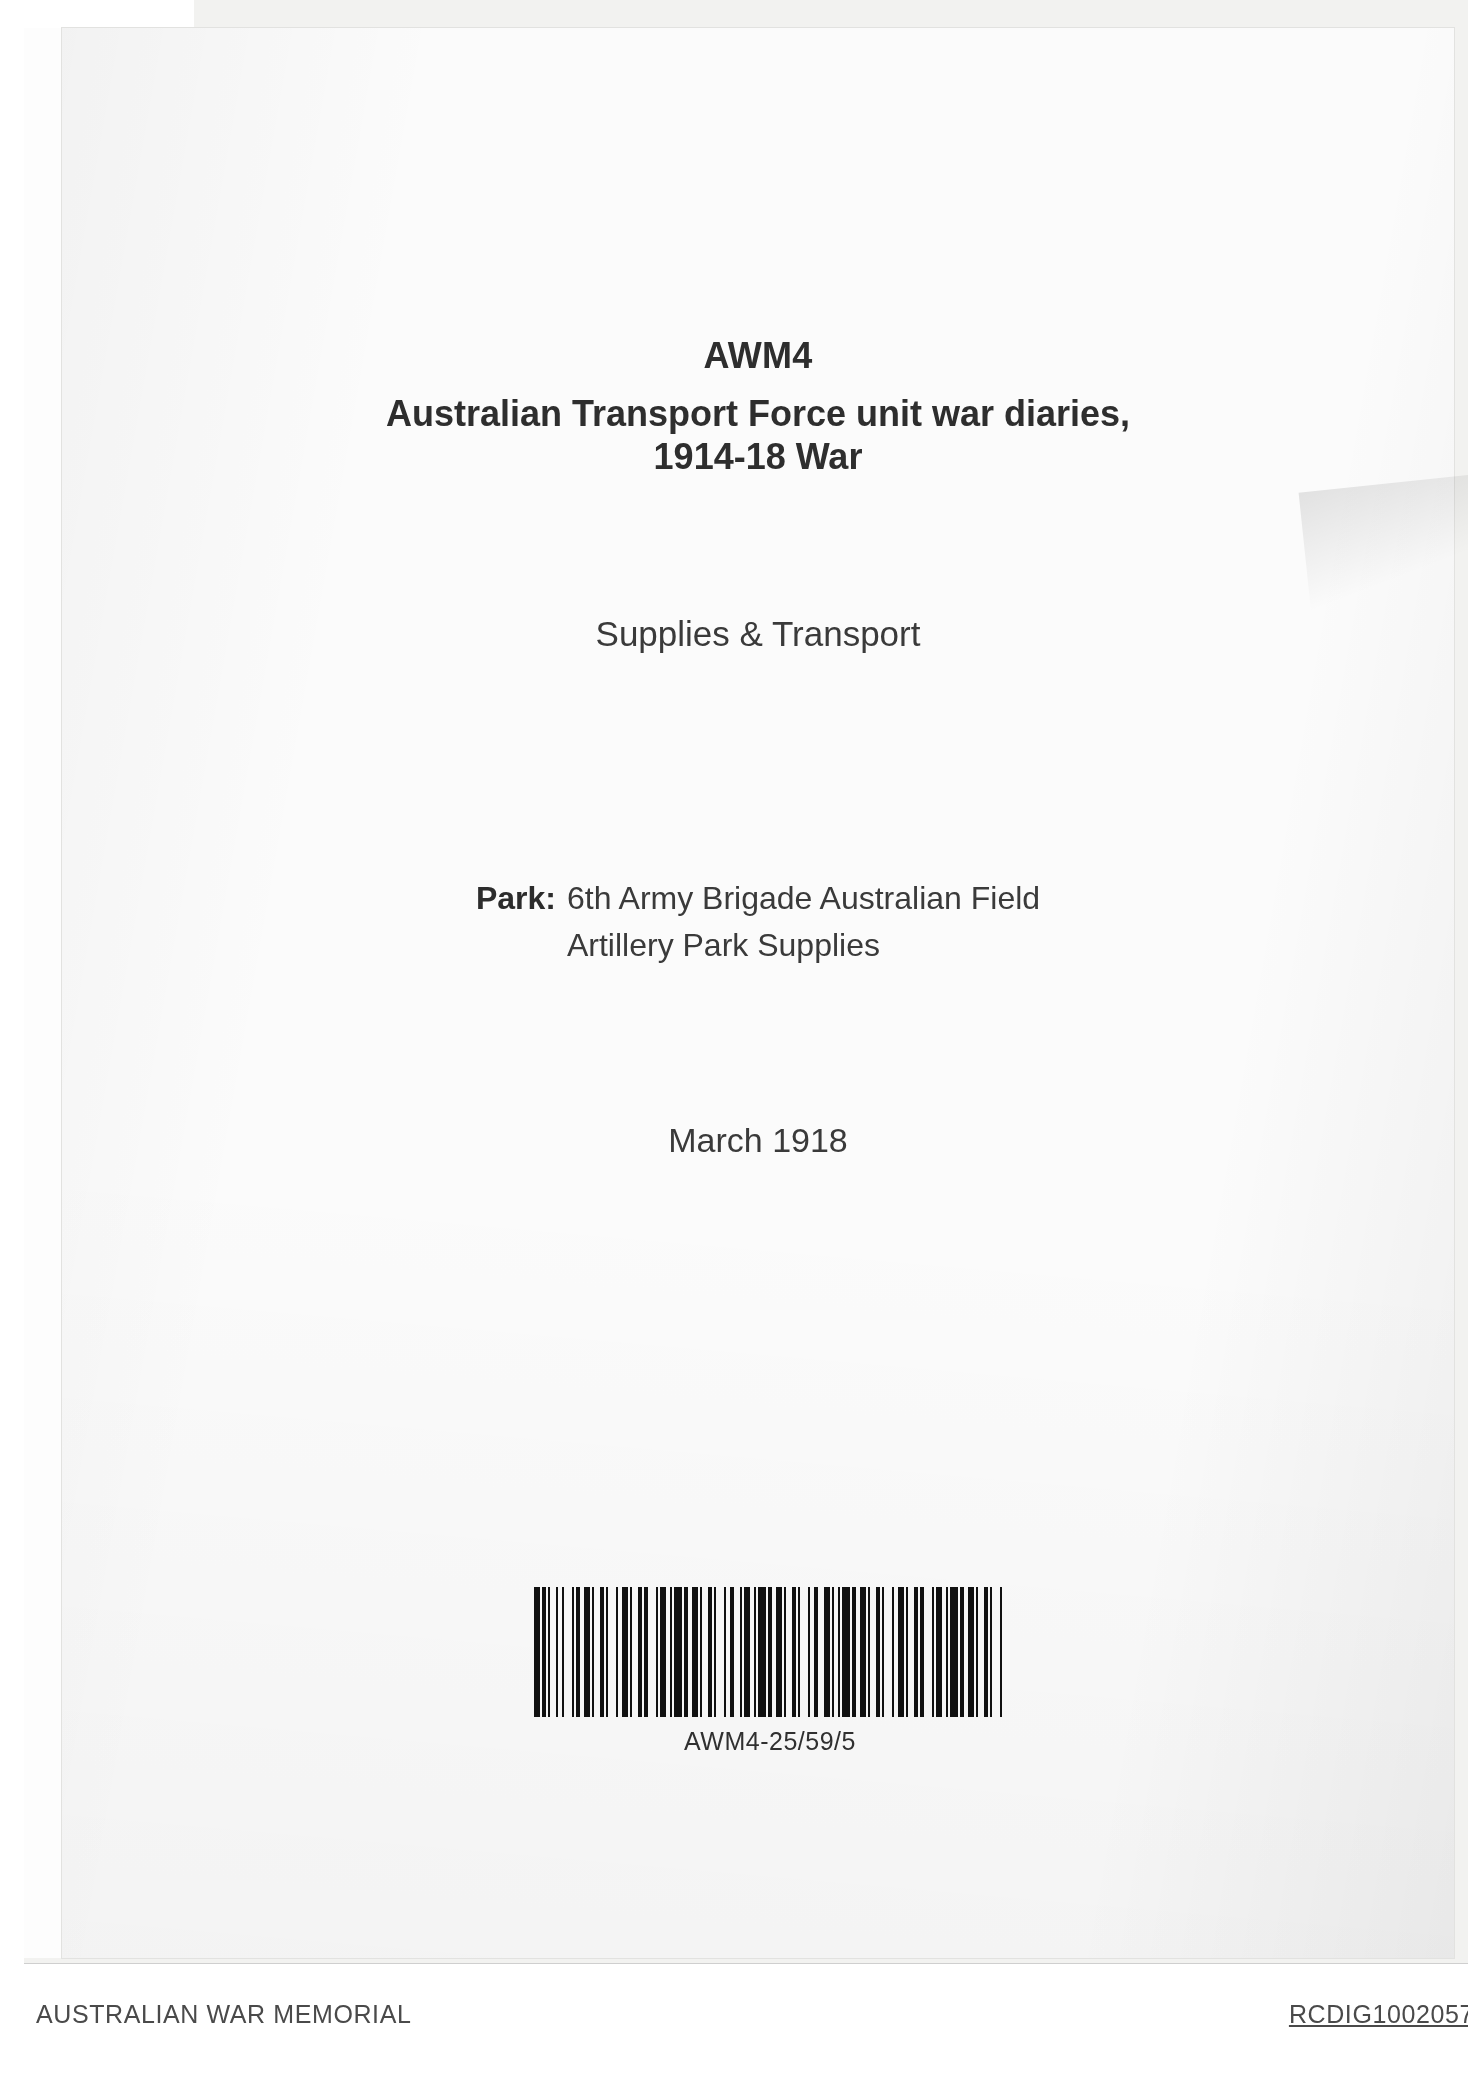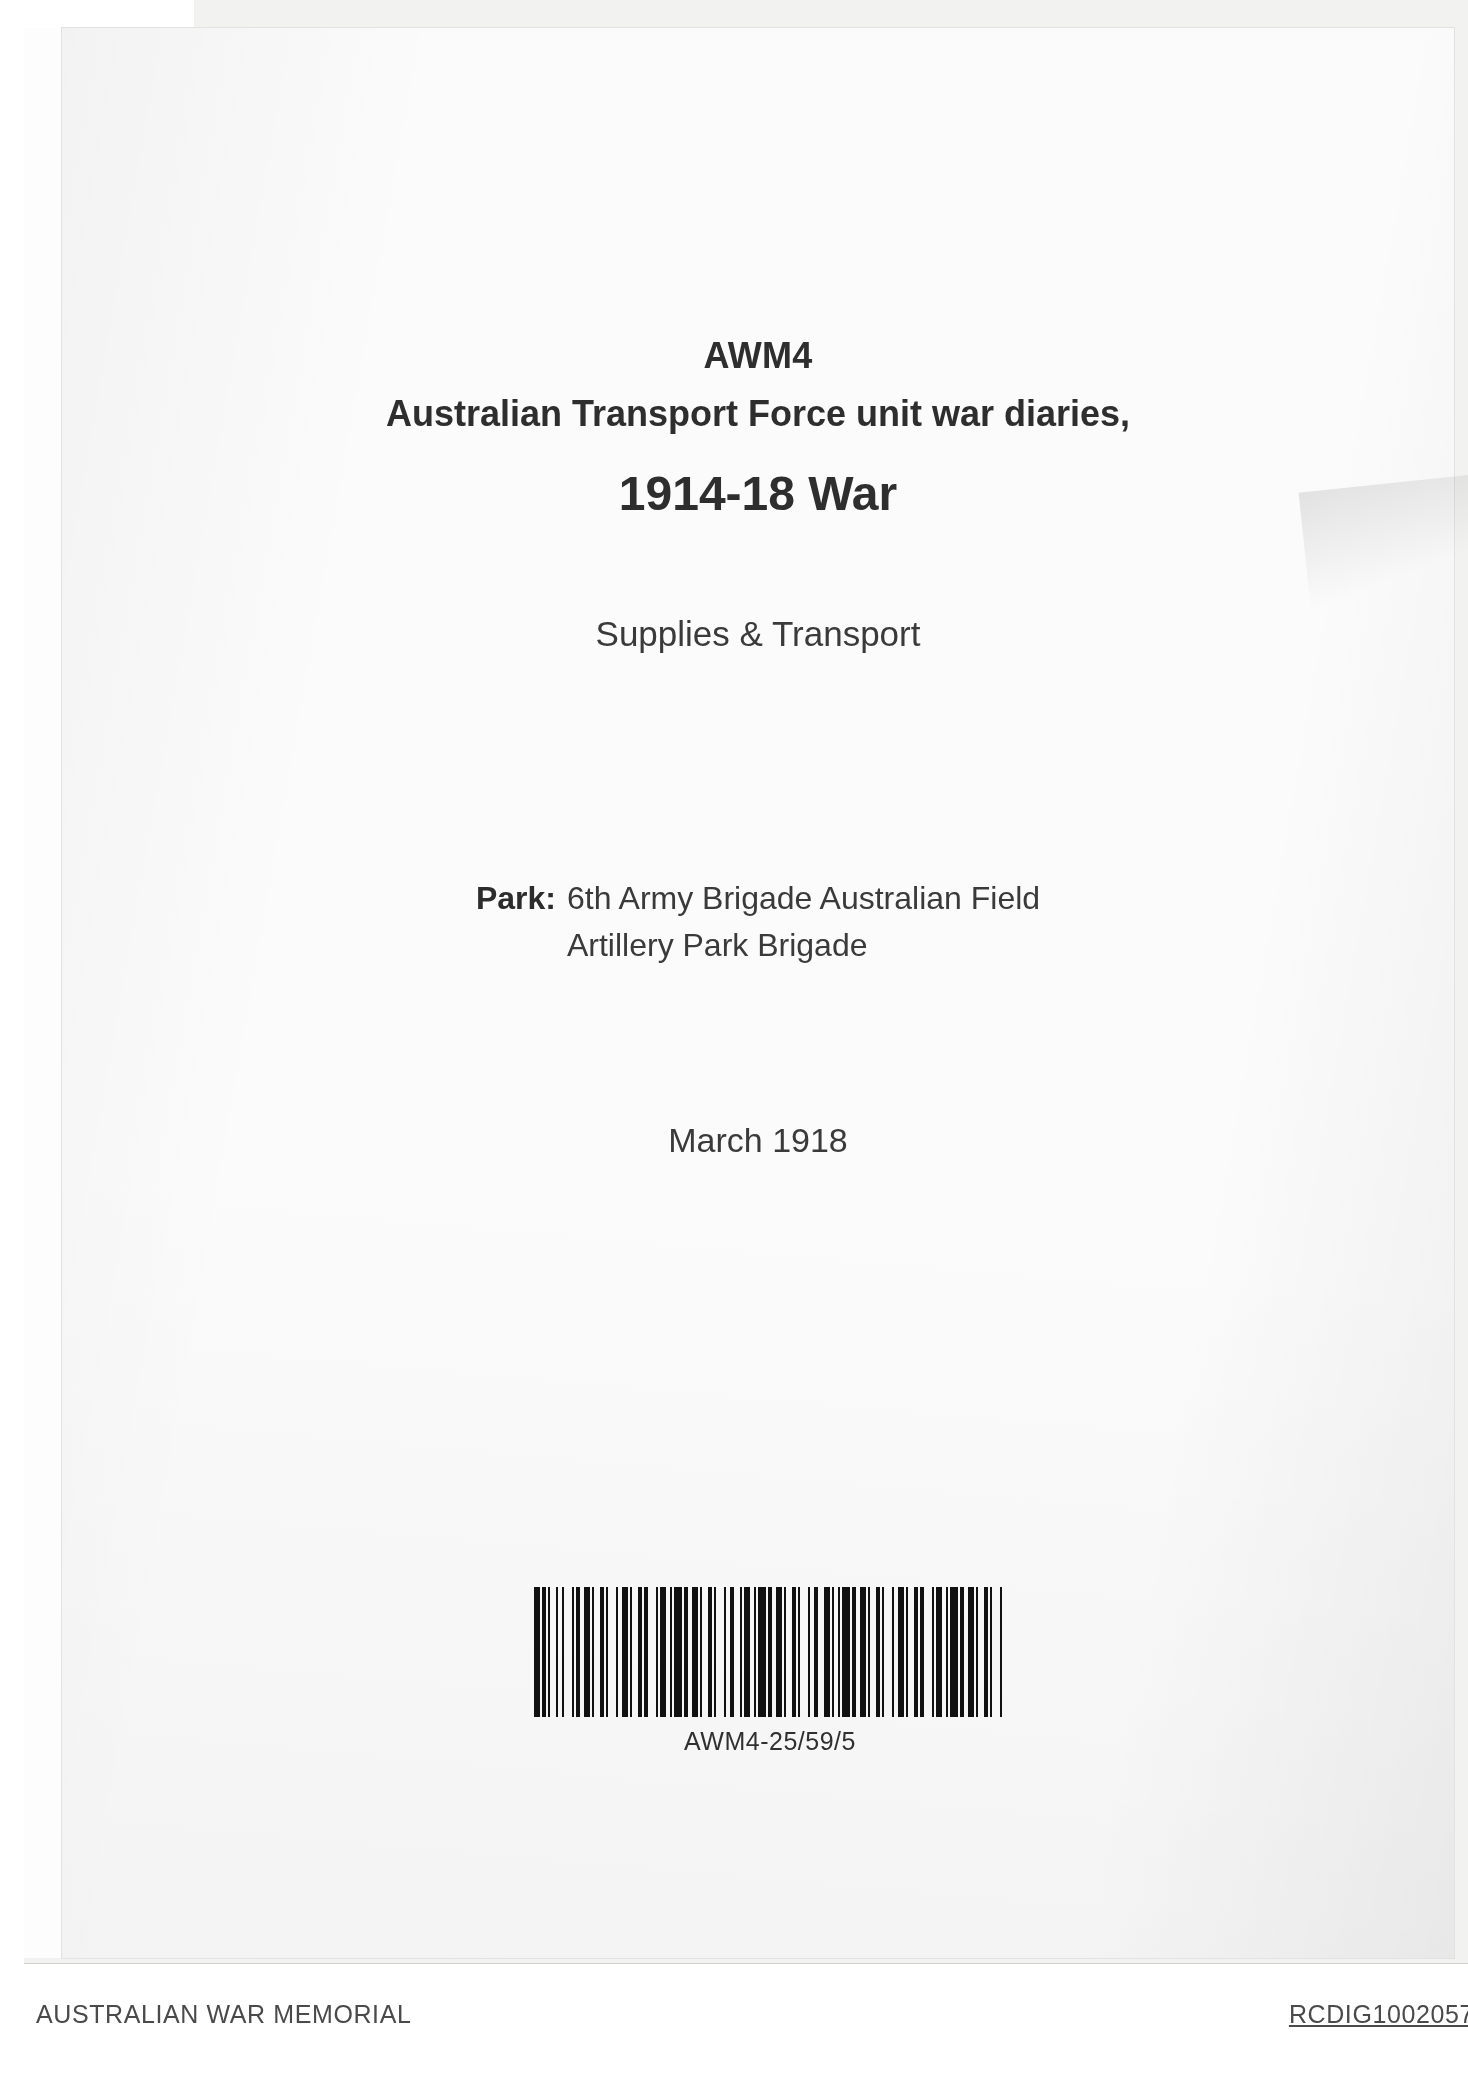--- a/index.html
+++ b/index.html
@@ -85,22 +85,22 @@
   .awm4 {
     top: 307px;
     font-size: 36px;
     letter-spacing: 0.2px;
   }
   .series-line1 {
     top: 365px;
     font-size: 36px;
   }
   .series-line2 {
-    top: 438px;
-    font-size: 48px;
+    top: 408px;
+    font-size: 36px;
   }
   .category {
     position: absolute;
     top: 586px;
     left: 0;
     width: 100%;
     text-align: center;
     font-size: 35px;
     color: #3a3a3a;
   }
@@ -218,21 +218,21 @@
 
       <div class="heading series-line2">1914-18 War</div>
 
       <div class="category">Supplies &amp; Transport</div>
 
 
       <div class="field-row field-title">
         <span class="field-label">Park:</span>
         <span class="field-value">
           <span class="vline">6th Army Brigade Australian Field</span>
-          <span class="vline">Artillery Park Brigade</span>
+          <span class="vline">Artillery Park Supplies</span>
         </span>
       </div>
 
       <div class="date">March 1918</div>
 
       <div class="barcode-wrap">
         <div class="barcode" id="barcode"><i class="" style="width:6px"></i><i class="sp" style="width:2px"></i><i class="" style="width:4px"></i><i class="sp" style="width:2px"></i><i class="" style="width:2px"></i><i class="sp" style="width:6px"></i><i class="" style="width:2px"></i><i class="sp" style="width:4px"></i><i class="" style="width:2px"></i><i class="sp" style="width:8px"></i><i class="" style="width:2px"></i><i class="sp" style="width:2px"></i><i class="" style="width:4px"></i><i class="sp" style="width:4px"></i><i class="" style="width:6px"></i><i class="sp" style="width:2px"></i><i class="" style="width:2px"></i><i class="sp" style="width:6px"></i><i class="" style="width:4px"></i><i class="sp" style="width:2px"></i><i class="" style="width:2px"></i><i class="sp" style="width:8px"></i><i class="" style="width:2px"></i><i class="sp" style="width:4px"></i><i class="" style="width:6px"></i><i class="sp" style="width:2px"></i><i class="" style="width:2px"></i><i class="sp" style="width:6px"></i><i class="" style="width:4px"></i><i class="sp" style="width:2px"></i><i class="" style="width:4px"></i><i class="sp" style="width:8px"></i><i class="" style="width:2px"></i><i class="sp" style="width:2px"></i><i class="" style="width:6px"></i><i class="sp" style="width:4px"></i><i class="" style="width:2px"></i><i class="sp" style="width:2px"></i><i class="" style="width:8px"></i><i class="sp" style="width:2px"></i><i class="" style="width:4px"></i><i class="sp" style="width:4px"></i><i class="" style="width:6px"></i><i class="sp" style="width:2px"></i><i class="" style="width:2px"></i><i class="sp" style="width:6px"></i><i class="" style="width:4px"></i><i class="sp" style="width:2px"></i><i class="" style="width:2px"></i><i class="sp" style="width:8px"></i><i class="" style="width:2px"></i><i class="sp" style="width:4px"></i><i class="" style="width:4px"></i><i class="sp" style="width:6px"></i><i class="" style="width:2px"></i><i class="sp" style="width:2px"></i><i class="" style="width:6px"></i><i class="sp" style="width:4px"></i><i class="" style="width:2px"></i><i class="sp" style="width:2px"></i><i class="" style="width:8px"></i><i class="sp" style="width:2px"></i><i class="" style="width:4px"></i><i class="sp" style="width:4px"></i><i class="" style="width:6px"></i><i class="sp" style="width:2px"></i><i class="" style="width:2px"></i><i class="sp" style="width:6px"></i><i class="" style="width:4px"></i><i class="sp" style="width:2px"></i><i class="" style="width:2px"></i><i class="sp" style="width:8px"></i><i class="" style="width:2px"></i><i class="sp" style="width:4px"></i><i class="" style="width:4px"></i><i class="sp" style="width:6px"></i><i class="" style="width:6px"></i><i class="sp" style="width:2px"></i><i class="" style="width:2px"></i><i class="sp" style="width:4px"></i><i class="" style="width:2px"></i><i class="sp" style="width:2px"></i><i class="" style="width:8px"></i><i class="sp" style="width:2px"></i><i class="" style="width:4px"></i><i class="sp" style="width:4px"></i><i class="" style="width:6px"></i><i class="sp" style="width:2px"></i><i class="" style="width:2px"></i><i class="sp" style="width:6px"></i><i class="" style="width:4px"></i><i class="sp" style="width:2px"></i><i class="" style="width:2px"></i><i class="sp" style="width:8px"></i><i class="" style="width:2px"></i><i class="sp" style="width:4px"></i><i class="" style="width:6px"></i><i class="sp" style="width:2px"></i><i class="" style="width:2px"></i><i class="sp" style="width:6px"></i><i class="" style="width:4px"></i><i class="sp" style="width:2px"></i><i class="" style="width:4px"></i><i class="sp" style="width:8px"></i><i class="" style="width:2px"></i><i class="sp" style="width:2px"></i><i class="" style="width:6px"></i><i class="sp" style="width:4px"></i><i class="" style="width:2px"></i><i class="sp" style="width:2px"></i><i class="" style="width:8px"></i><i class="sp" style="width:2px"></i><i class="" style="width:4px"></i><i class="sp" style="width:4px"></i><i class="" style="width:6px"></i><i class="sp" style="width:2px"></i><i class="" style="width:2px"></i><i class="sp" style="width:6px"></i><i class="" style="width:4px"></i><i class="sp" style="width:2px"></i><i class="" style="width:2px"></i><i class="sp" style="width:8px"></i><i class="" style="width:2px"></i><i class="sp" style="width:4px"></i></div>
         <div class="barcode-label">AWM4-25/59/5</div>
       </div>
 

